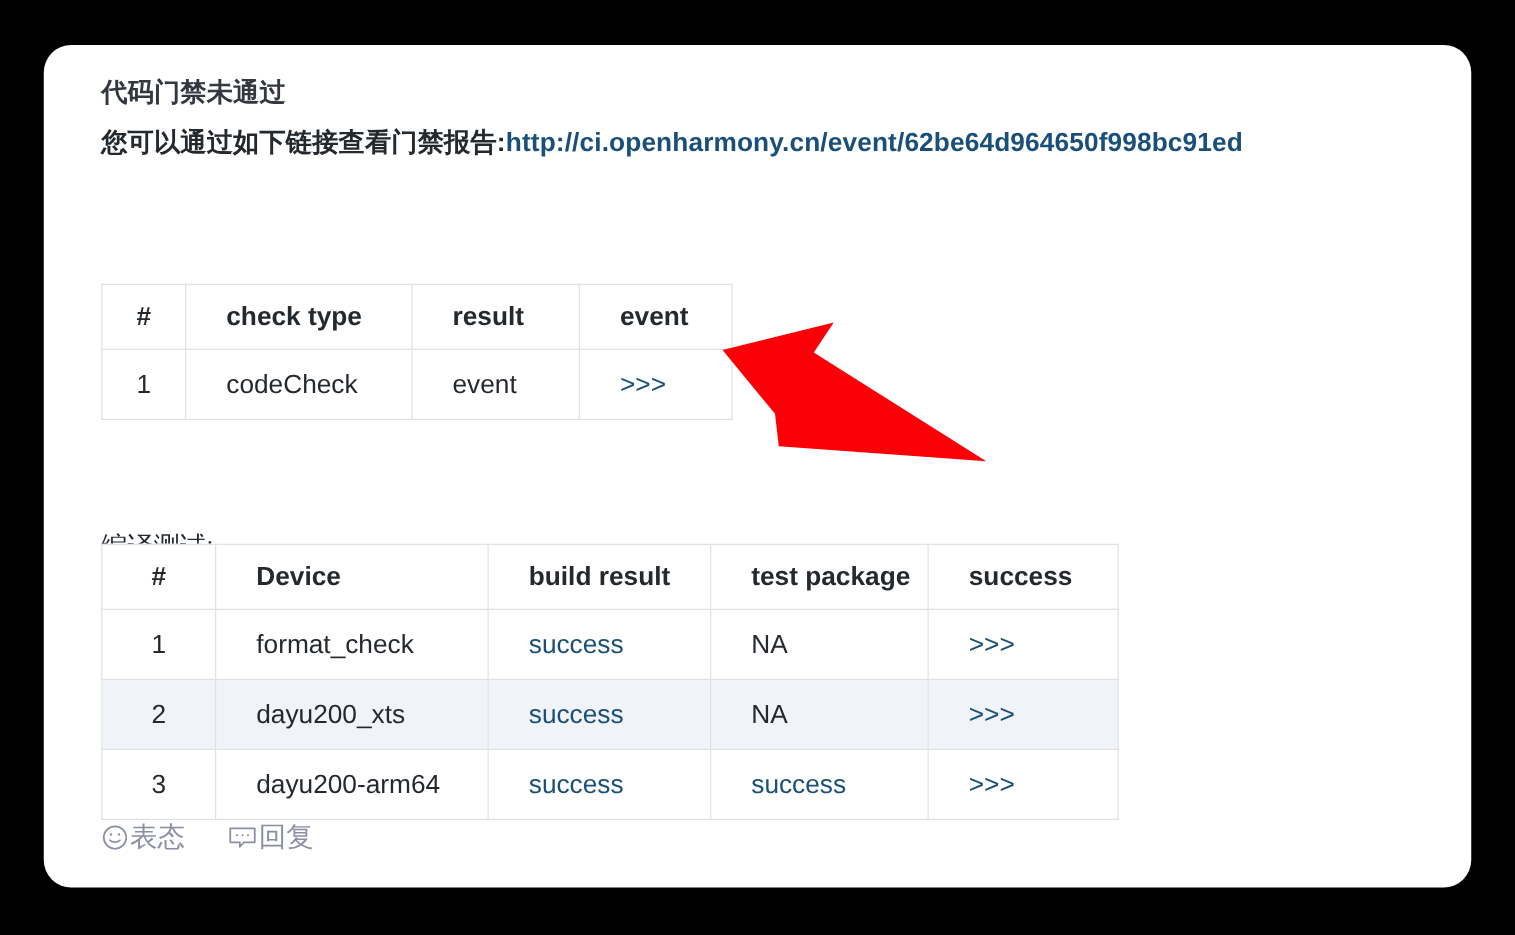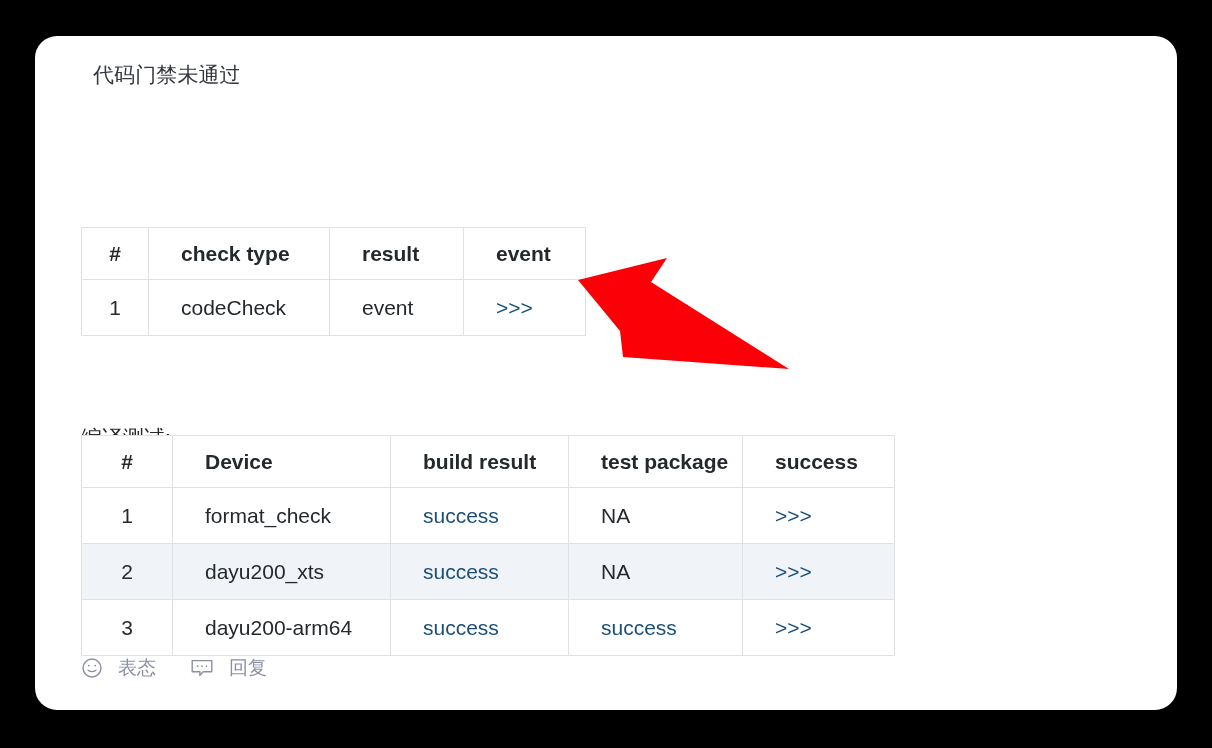--- a/index.html
+++ b/index.html
@@ -106,37 +106,37 @@
 
   
   #build-test-table { position: absolute; left: 0px; top: 380px; width: 813px; }
   #build-test-table col.c0 { width: 91px; }
   #build-test-table col.c1 { width: 218px; }
   #build-test-table col.c2 { width: 178px; }
   #build-test-table col.c3 { width: 174px; }
   #build-test-table col.c4 { width: 152px; }
   #build-test-label   { position: absolute; left: 0; top: 369px; }
   
-  #text-block { position: absolute; left: 12px; top: 0; }
+  #text-block { position: absolute; left: 0; top: 0; font-weight: bold; }
 
   
   #action-bar {
     position: absolute;
     left: 0px;
     top: 600px;
     display: flex;
     align-items: center;
     gap: 34px;
   }
   .action-item {
     display: flex;
     align-items: center;
-    gap: 15px;
+    gap: 1px;
     color: #8a8fa3;
-    font-size: 19px;
+    font-size: 22px;
     cursor: pointer;
     user-select: none;
   }
   .action-item svg { display: block; }
 
   
   #annotation-arrow {
     position: absolute;
     left: 0;
     top: 0;
@@ -146,20 +146,21 @@
   }
 </style>
 </head>
 <body>
 
 <div id="comment-card">
   <div class="card-inner">
 
     <div id="text-block">
       <div class="body-line title">代码门禁未通过</div>
+      <div class="body-line"><span>您可以通过如下链接查看门禁报告:</span><a class="report-link" href="#">http://ci.openharmony.cn/event/62be64d964650f998bc91ed</a></div>
     </div>
 
     <table class="md-table" id="static-check-table">
       <colgroup>
         <col class="c0">
           <col class="c1">
           <col class="c2">
           <col class="c3">
       </colgroup>
       <thead>

